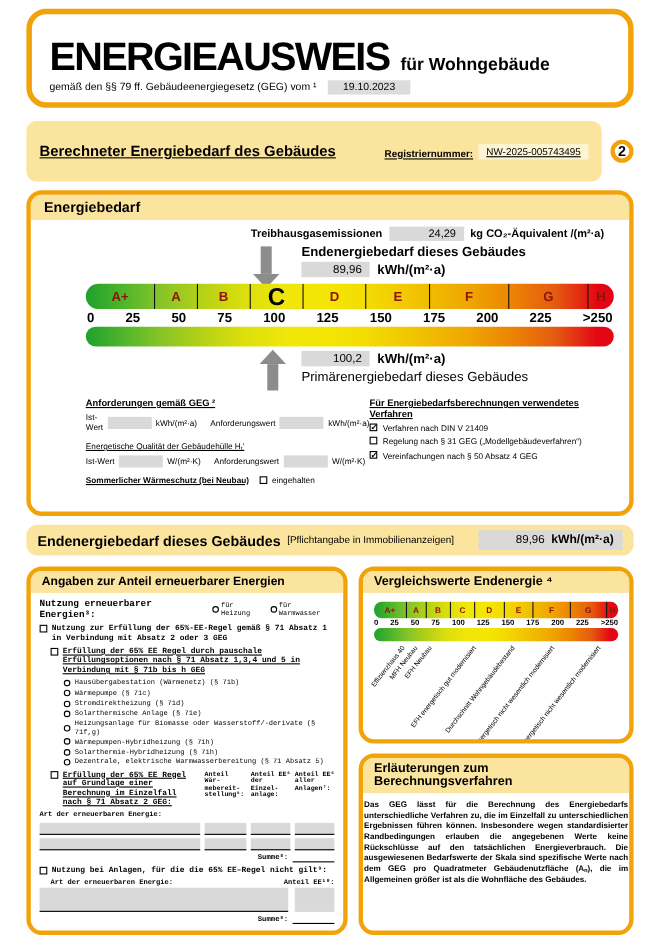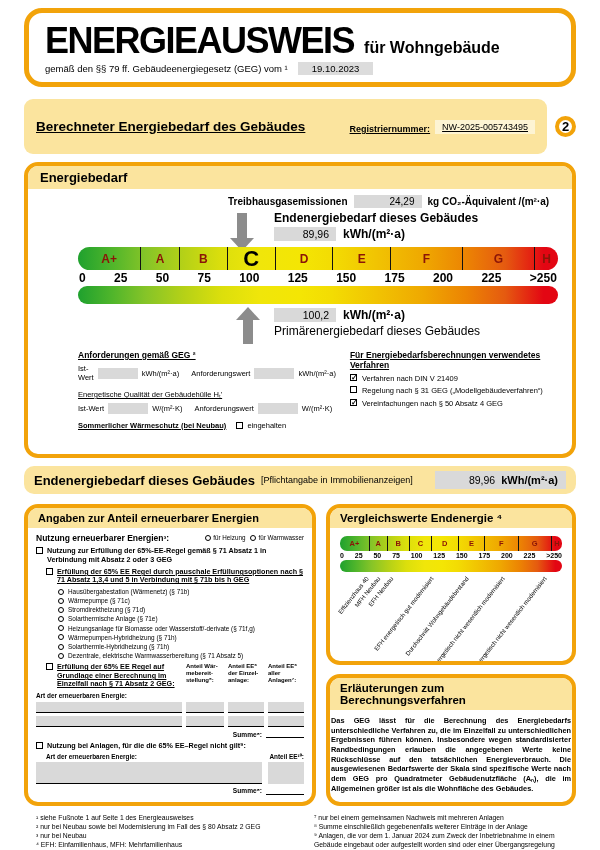--- a/index.html
+++ b/index.html
@@ -10,21 +10,21 @@
     --ltrred:#8B1507;
     --grad:linear-gradient(90deg,#1FA12E 0%,#4FB52B 7%,#85C428 14%,#B5D117 22%,#DCDF0C 30%,#F0E60A 38%,#F4E604 46%,#F3DC03 53%,#F1C402 62%,#EFA801 72%,#EC8303 81%,#E55A10 89%,#E30613 97%);
   }
   *{box-sizing:border-box;margin:0;padding:0;}
   body{background:#fff;font-family:"Liberation Sans",sans-serif;color:#000;}
   .page{width:600px;height:850px;background:#fff;overflow:hidden;position:relative;}
   .b{font-weight:bold;}
   .u{text-decoration:underline;}
   .vbox{background:var(--gray);text-align:right;padding:1px 7px;display:inline-block;}
   
-  .hdrbox{margin:8px 24px 0;border:5px solid var(--orange);border-radius:18px;padding:10px 16px 7px;}
+  .hdrbox{margin:8px 24px 0;border:5px solid var(--orange);border-radius:18px;padding:21px 16px 7px;}
   .title-row{display:flex;align-items:baseline;gap:10px;}
   .main-title{font-size:36px;font-weight:bold;letter-spacing:-1.5px;line-height:1;}
   .sub-title{font-size:16px;font-weight:bold;}
   .law-row{font-size:9.5px;margin-top:3px;display:flex;align-items:center;gap:10px;}
   .date-box{background:#DCDCDC;font-size:9.5px;padding:1px 14px;text-align:left;}
   
   .secrow{display:flex;align-items:center;gap:8px;margin:12px 24px 0;}
   .secbar{flex:1;background:var(--barbg);border-radius:9px;padding:20px 12px;display:flex;align-items:flex-end;text-decoration:underline;}
   .sec-title{font-size:13.5px;font-weight:bold;}
   .reg-label{font-size:9px;font-weight:bold;margin-left:auto;}
@@ -47,21 +47,21 @@
   .seg.first{border-left:none;}
   .seg.current{font-size:22px;color:#000;font-weight:bold;}
   .nums{display:flex;justify-content:space-between;font-weight:bold;font-size:12px;margin-top:1px;padding:0 1px;}
   .band2{height:18px;border-radius:9px;background:var(--grad);margin-top:1px;}
   .uarrow-anchor{position:relative;height:0;}
   .uarrow{position:absolute;left:158px;top:3px;width:24px;}
   .uarrow .head{width:0;height:0;border-left:12px solid transparent;border-right:12px solid transparent;border-bottom:13px solid var(--arrow);}
   .uarrow .stem{width:10px;height:24px;background:var(--arrow);margin:0 auto;}
   .prim-row{margin-left:196px;display:flex;align-items:center;gap:7px;margin-top:4px;}
   .prim-lbl{margin-left:196px;font-size:12px;font-weight:normal;margin-top:2px;}
-  .cols{display:flex;gap:14px;margin-top:12px;}
+  .cols{display:flex;gap:0;margin-top:12px;}
   .colL{flex:1.08;font-size:7.5px;}
   .colR{flex:1;font-size:7.5px;}
   .h8{font-size:8.5px;}
   .rowline{display:flex;align-items:center;gap:4px;margin-top:4px;}
   .vbox-s{width:40px;height:11px;background:var(--gray);display:inline-block;flex:0 0 auto;}
   .mt5{margin-top:5px;} .mt7{margin-top:7px;}
   .cb{display:inline-block;width:7px;height:7px;border:1px solid #000;background:#fff;position:relative;flex:0 0 auto;vertical-align:-1px;}
   .cb.on::after{content:"✓";position:absolute;left:0;top:-2px;font-size:8px;font-weight:bold;color:#000;}
   .radio{display:inline-block;width:6px;height:6px;border:1px solid #000;border-radius:50%;background:#fff;flex:0 0 auto;vertical-align:-1px;}
   .mrow{display:flex;gap:5px;align-items:flex-start;margin-top:3.5px;}
@@ -69,21 +69,21 @@
   .endbar{margin:8px 24px 0;background:var(--barbg);border-radius:10px;padding:5px 10px;display:flex;align-items:center;gap:6px;}
   .endbar .lbl{font-size:13px;font-weight:bold;}
   .endbar .note{font-size:9px;}
   .endbar .box{margin-left:auto;background:var(--gray);display:flex;align-items:center;gap:6px;padding:3px 8px;}
   .endbar .box .v{font-size:10.5px;min-width:52px;text-align:right;}
   .endbar .box .un{font-size:11px;font-weight:bold;}
   
   .lower{display:flex;gap:10px;margin:10px 24px 0;align-items:stretch;}
   .rn-panel{width:292px;flex:0 0 auto;}
   .rn-hdr{font-size:11px;padding:4px 10px;}
-  .rn-content{padding:5px 8px 6px;font-size:7.2px;line-height:1.18;}
+  .rn-content{padding:5px 8px 6px;font-size:7.2px;line-height:1.18;font-family:Liberation Mono, monospace;}
   .rn-line1{display:flex;align-items:center;gap:5px;}
   .rn-line1 .t{font-size:8.5px;font-weight:bold;}
   .rn-line1 .r{display:flex;align-items:center;gap:2px;font-size:6.3px;}
   .cbrow{display:flex;gap:4px;align-items:flex-start;margin-top:4px;}
   .ind1{margin-left:10px;}
   .opts{margin-left:22px;margin-top:3px;}
   .opt{display:flex;gap:4px;align-items:center;font-size:6.4px;margin-top:1.6px;}
   .tbl-top{display:flex;gap:4px;margin-top:4px;}
   .cb3block{flex:1;}
   .artlbl{font-size:6.4px;font-weight:bold;margin-top:3px;}

